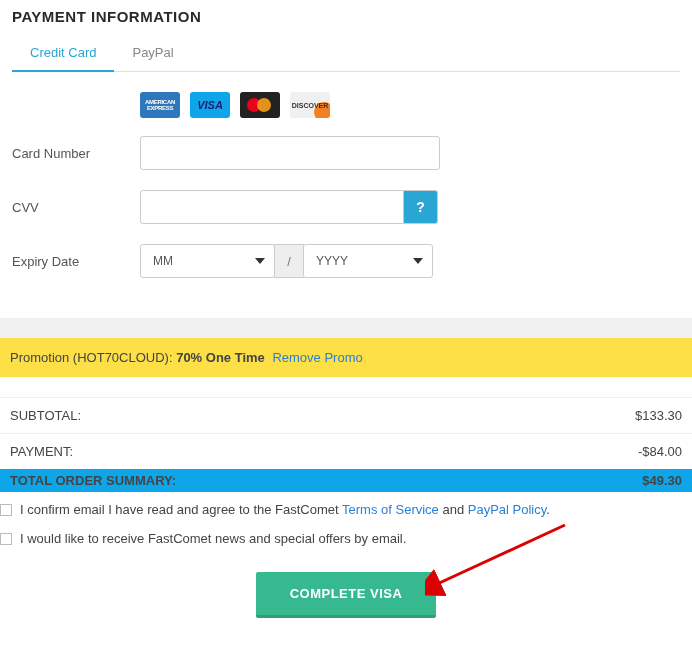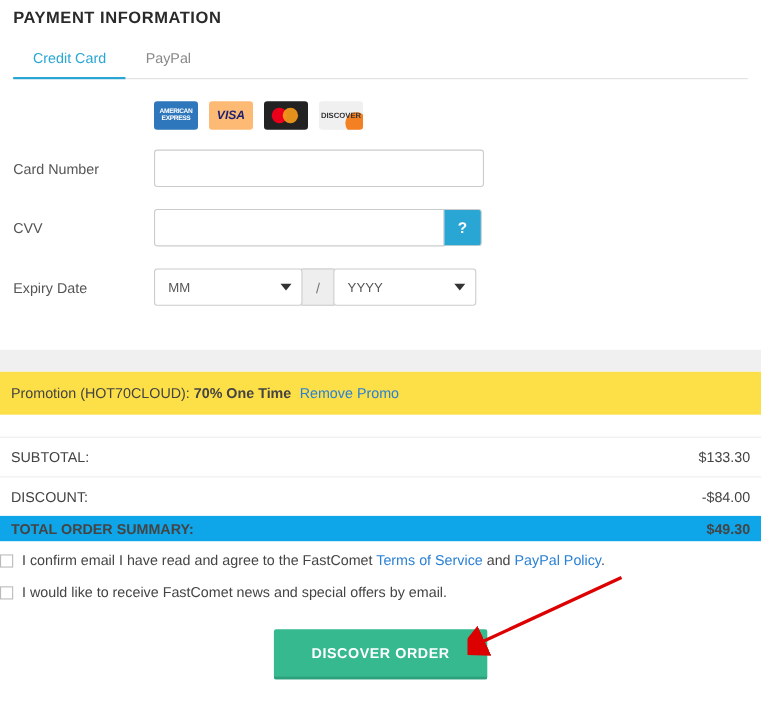--- a/index.html
+++ b/index.html
@@ -51,21 +51,21 @@
     display: flex;
     align-items: center;
     justify-content: center;
     font-size: 7px;
     font-weight: bold;
     color: #fff;
     overflow: hidden;
   }
   .amex { background: #2e77bc; flex-direction: column; line-height: 1; }
   .amex span { font-size: 6px; letter-spacing: -0.3px; }
-  .visa { background: #fdba74; color: #1a1f71; font-size: 11px; font-style: italic; }
+  .visa { background: #0ea5e9; color: #1a1f71; font-size: 11px; font-style: italic; }
   .mc { background: #222; position: relative; }
   .mc::before, .mc::after { content:""; position:absolute; width:14px; height:14px; border-radius:50%; top:6px; }
   .mc::before { background:#eb001b; left:7px; }
   .mc::after { background:#f79e1b; left:17px; opacity:0.9; }
   .discover { background:#f0f0f0; color:#333; font-size:7px; position:relative; }
   .discover::after { content:""; position:absolute; right:-4px; bottom:-4px; width:20px; height:20px; background:#f48024; border-radius:50%; }
   .discover span { position:relative; z-index:1; }
 
   .form-row {
     display: flex;
@@ -259,41 +259,41 @@
   <span>Promotion (HOT70CLOUD): </span><span class="bold">70% One Time</span>
   <a>Remove Promo</a>
 </div>
 
 <div class="summary">
   <div class="summary-row">
     <span>SUBTOTAL:</span>
     <span>$133.30</span>
   </div>
   <div class="summary-row">
-    <span>DISCOUNT:</span>
+    <span>PAYMENT:</span>
     <span>-$84.00</span>
   </div>
   <div class="summary-row total">
     <span>TOTAL ORDER SUMMARY:</span>
     <span>$49.30</span>
   </div>
 
   <div class="agree-row">
     <span class="chk"></span>
     <span>
       <span>I confirm email I have read and agree to the FastComet </span><a>Terms of Service</a><span> and </span><a>PayPal Policy</a><span>.</span>
     </span>
   </div>
   <div class="agree-row">
     <span class="chk"></span>
     <span>I would like to receive FastComet news and special offers by email.</span>
   </div>
 
   <div class="order-btn-wrap">
-    <button class="order-btn">DISCOVER ORDER</button>
+    <button class="order-btn">COMPLETE VISA</button>
     <svg class="arrow" viewBox="0 0 150 80">
       <defs>
         <marker id="ah" markerWidth="10" markerHeight="10" refX="2" refY="5" orient="auto">
           <path d="M0,0 L10,5 L0,10 z" fill="#d00"></path>
         </marker>
       </defs>
       <line x1="140" y1="5" x2="10" y2="65" stroke="#d00" stroke-width="3" marker-end="url(#ah)"></line>
     </svg>
   </div>
 </div>

